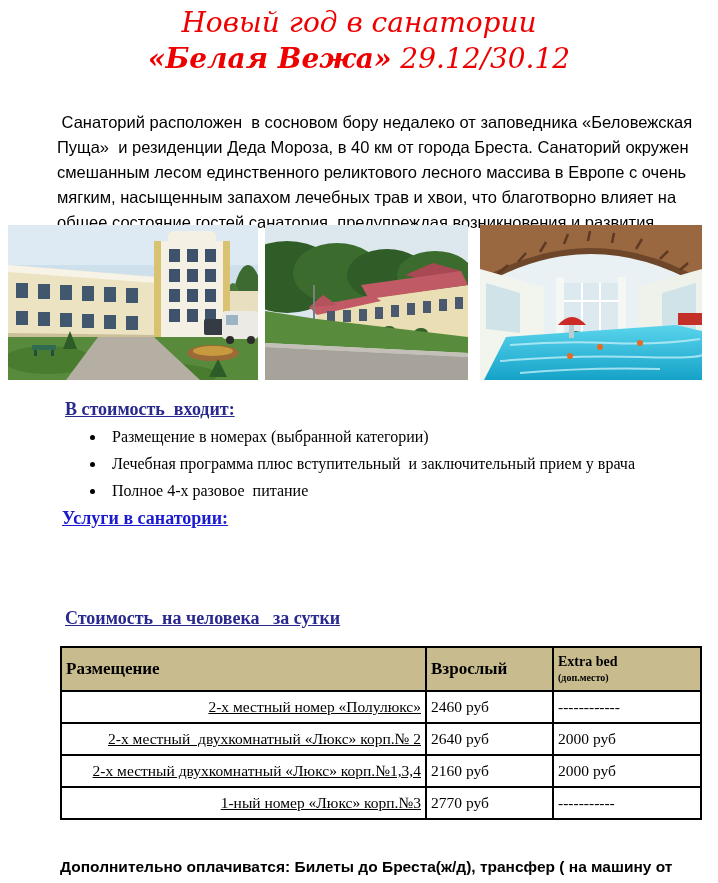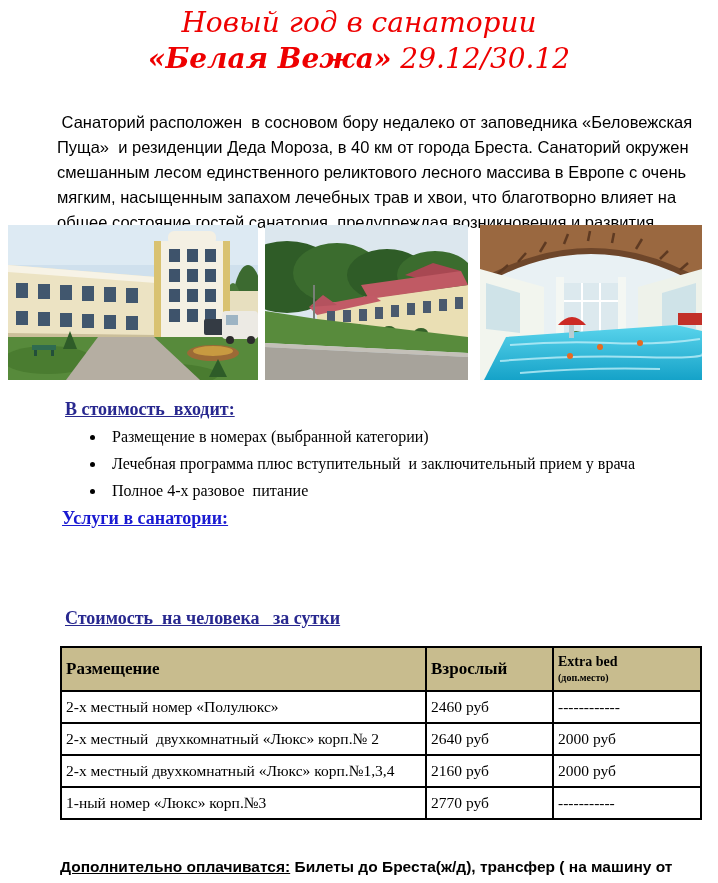--- a/index.html
+++ b/index.html
@@ -103,31 +103,31 @@
     padding:0 4px;
   }
   table.price-table th .hdr-sub{font-size:10px;line-height:15px;}
   table.price-table th .hdr-top{font-size:14px;line-height:16px;}
   table.price-table td{
     height:30px;
     font-size:15.5px;
     vertical-align:middle;
     padding:0 4px;
   }
-  td.cell-room{text-align:left;padding-left:9px;}
+  td.cell-room{text-align:right;padding-left:9px;text-decoration:underline;}
   td.cell-price, td.cell-extra{text-align:left;font-weight:normal;}
 
   
   .footer{
     position:absolute;top:836px;left:60px;width:632px;
     font-family:"Liberation Sans", sans-serif;
     font-size:15.5px;line-height:29px;
     font-weight:bold;
   }
-  .footer .label{text-decoration:underline;}
+  .footer .label{}
 </style>
 </head>
 <body>
 
 <div class="page">
 
   <div class="title-line1 pre">Новый год в санатории</div>
   <div class="title-line2">
     <span class="name pre">«Белая Вежа»</span><span class="pre"> 29.12/30.12</span>
   </div>

